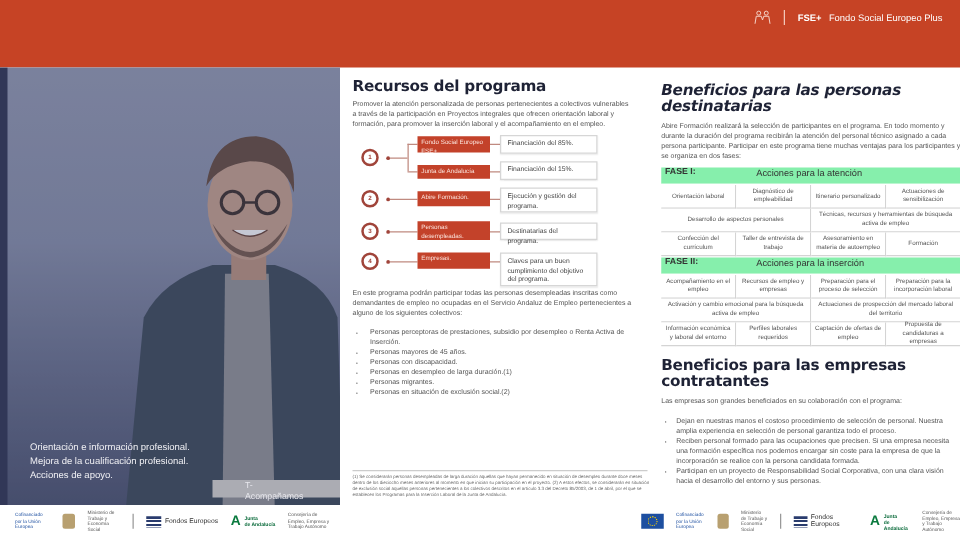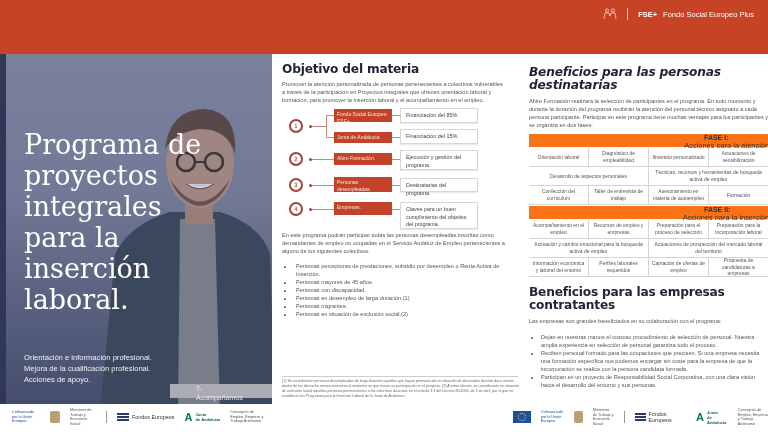--- a/index.html
+++ b/index.html
@@ -41,21 +41,21 @@
   .col2 ul { margin-top: 7px; margin-left: 12px; list-style: disc; font-size: 5.6px; line-height: 8px; color: #555; }
   .col2 ul li { padding-left: 2px; }
   .footnote-rule { position: absolute; left: 282px; top: 376px; width: 236px; height: 1px; background: #ccc; }
   .footnote { position: absolute; left: 282px; top: 379px; width: 238px; font-size: 3.6px; line-height: 5px; color: #666; }
 
   
   .col3 { position: absolute; left: 529px; top: 66px; width: 240px; }
   .h-ben { font-size: 12.2px; line-height: 13px; font-style: italic; }
   .p3 { font-size: 5.6px; line-height: 8px; color: #555; margin-top: 5px; }
   .phase { margin-top: 5px; width: 240px; }
-  .phase-head { background: #f97316; height: 13px; display: flex; align-items: flex-end; font-size: 7.4px; color: #333; flex-direction: column; }
+  .phase-head { background: #86efac; height: 13px; display: flex; align-items: flex-start; font-size: 7.4px; color: #333; }
   .phase-head .tag { font-weight: 700; width: 68px; padding-left: 3px; font-size: 7px; }
   .phase-head .title { flex: 1; padding-left: 8px; }
   .grid { display: grid; border-top: 1px solid #fff; }
   .grid .cell { border-right: 1px solid #d4d4d4; border-bottom: 1px solid #d4d4d4; font-size: 5px; line-height: 6.6px; color: #555; text-align: center; padding: 2px 2px; display: flex; align-items: center; justify-content: center; height: 19px; background: #fff; }
   .g4 { grid-template-columns: 60px 60px 60px 60px; }
   .span2 { grid-column: span 2; }
 
   .h-emp { font-size: 12.2px; line-height: 13px; margin-top: 9px; }
   .col3 ul { margin-top: 8px; margin-left: 12px; list-style: disc; font-size: 5.6px; line-height: 8px; color: #555; width: 222px; }
   .col3 ul li { margin-bottom: 0px; }
@@ -111,41 +111,33 @@
 
       <circle cx="126" cy="78" r="9" fill="none" stroke="#2a1b14" stroke-width="2.5"></circle>
       <circle cx="154" cy="78" r="9" fill="none" stroke="#2a1b14" stroke-width="2.5"></circle>
       <line x1="135" y1="78" x2="145" y2="78" stroke="#2a1b14" stroke-width="2"></line>
 
       <path d="M126 100 Q140 110 154 100" fill="#fff" stroke="#5a3020" stroke-width="1"></path>
 
       <rect x="110" y="300" width="110" height="14" fill="#d8d4cc"></rect>
     </svg>
     <div style="position:absolute;inset:0;background:rgba(90,98,132,0.35);"></div>
-    <div class="hero-title">
-      <div>Programa de</div>
-      <div>proyectos</div>
-      <div>integrales</div>
-      <div>para la</div>
-      <div>inserción</div>
-      <div>laboral.</div>
-    </div>
     <div class="hero-list">
       <div>Orientación e información profesional.</div>
       <div>Mejora de la cualificación profesional.</div>
       <div>Acciones de apoyo.</div>
     </div>
     <div class="hero-caption">
       <div>T-</div>
       <div>Acompañamos</div>
     </div>
   </div>
 
   <div class="col2">
-    <h2 class="sec h-obj">Objetivo del materia</h2>
+    <h2 class="sec h-obj">Recursos del programa</h2>
     <p class="p-small">Promover la atención personalizada de personas pertenecientes a colectivos vulnerables a través de la participación en Proyectos integrales que ofrecen orientación laboral y formación, para promover la inserción laboral y el acompañamiento en el empleo.</p>
 
 
     <div class="diagram">
 
       <div class="circle" style="top:12px">1</div>
       <div class="dot" style="top:18px"></div>
       <div class="hline" style="left:30px;top:19px;width:14px"></div>
       <div class="vline" style="left:44px;top:8px;height:22px"></div>
       <div class="hline" style="left:44px;top:8px;width:8px"></div>

